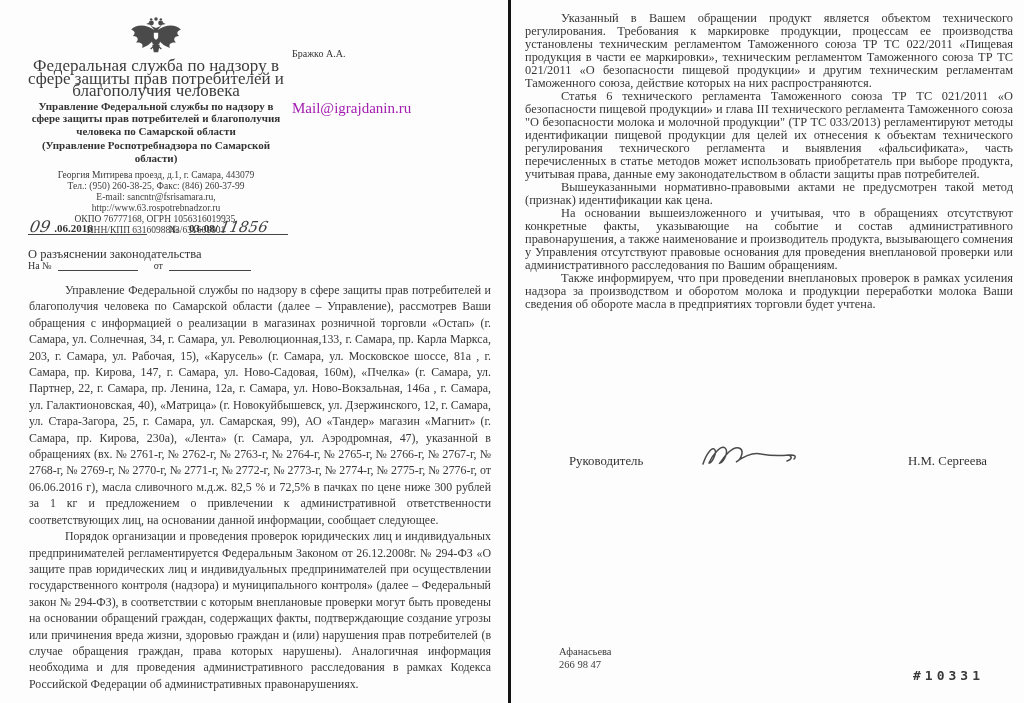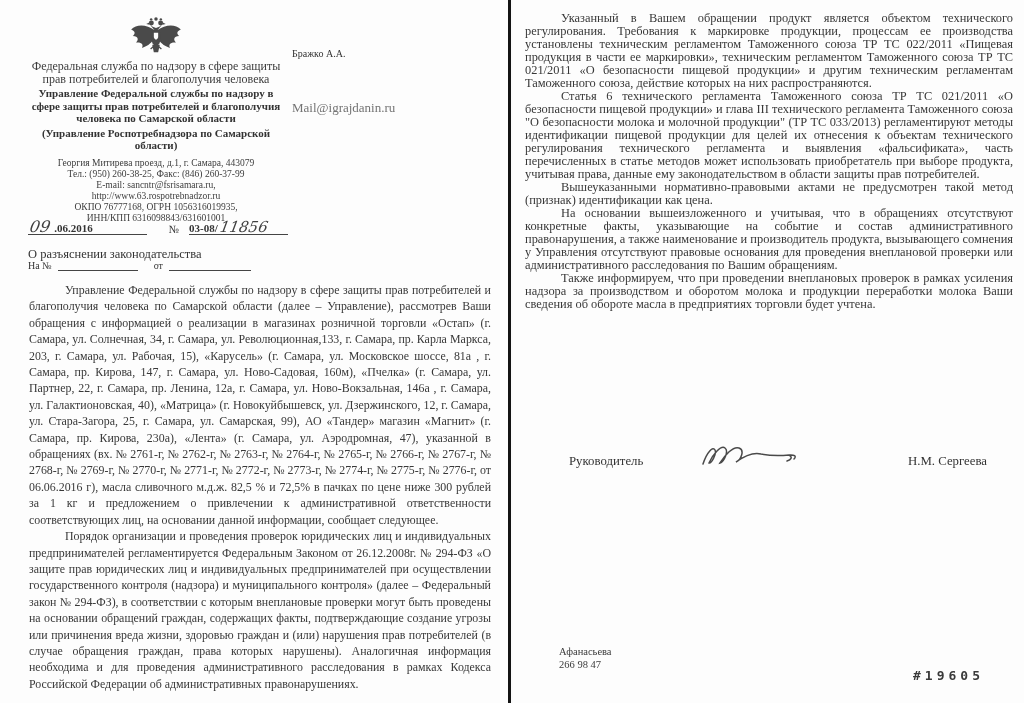--- a/index.html
+++ b/index.html
@@ -10,37 +10,37 @@
     color:#383838;
   }
   .page{position:absolute;top:0;height:703px;background:#fdfdfd;}
   #page1{left:0;width:508px;}
   #page2{left:513px;width:511px;}
   .page-divider{position:absolute;left:508px;top:0;width:3px;height:703px;background:#141414;}
 
   
   .letterhead{position:absolute;left:28px;top:14px;width:256px;text-align:center;}
   .emblem-wrap{width:54px;height:40px;margin:2px auto 4px auto;}
-  .org-regular{font-size:12px;line-height:12.5px;color:#3c3c3c;}
+  .org-regular{font-size:17px;line-height:12.5px;color:#3c3c3c;}
   .org-bold{font-size:11px;line-height:12.5px;font-weight:bold;color:#333;margin-top:2px;}
   .addr{font-size:9.5px;line-height:11px;color:#3c3c3c;margin-top:6px;}
   .addr div{white-space:nowrap;}
 
   .ref-block{position:absolute;left:28px;top:217px;width:260px;font-size:11px;color:#333;}
   .ref-row1{display:flex;align-items:flex-end;height:18px;}
   .seg{border-bottom:1px solid #444;display:inline-flex;align-items:flex-end;}
   .hand{font-family:"DejaVu Serif",serif;font-style:italic;color:#3f3f3f;
         transform:skewX(-10deg);display:inline-block;}
   .day-hand{font-size:16px;line-height:14px;margin-right:4px;}
   .num-hand{font-size:15px;line-height:13px;margin-left:2px;}
   .bold{font-weight:bold;}
   .ref-row2{display:flex;align-items:flex-end;height:16px;margin-top:20px;font-size:10px;}
 
   .recipient{position:absolute;left:292px;top:48px;font-size:10px;color:#333;}
-  .recipient-email{position:absolute;left:292px;top:100px;font-size:13px;color:#737373;}
+  .recipient-email{position:absolute;left:292px;top:100px;font-size:15px;color:#a21caf;}
 
   .subject{position:absolute;left:28px;top:247px;font-size:12.5px;color:#333;}
 
   .body-text p{
     margin:0;text-align:justify;text-align-last:left;
     text-indent:36px;
   }
   #page1 .body-text{
     position:absolute;left:29px;top:282px;width:462px;
     font-size:11.9px;line-height:16.4px;
@@ -158,14 +158,14 @@
       </svg>
     </span>
     <span class="sig-name">Н.М. Сергеева</span>
   </div>
 
   <div class="footer-exec">
     <div>Афанасьева</div>
     <div>266 98 47</div>
   </div>
 
-  <div class="stamp">#19605</div>
+  <div class="stamp">#10331</div>
 </div>
 
 </body></html>

